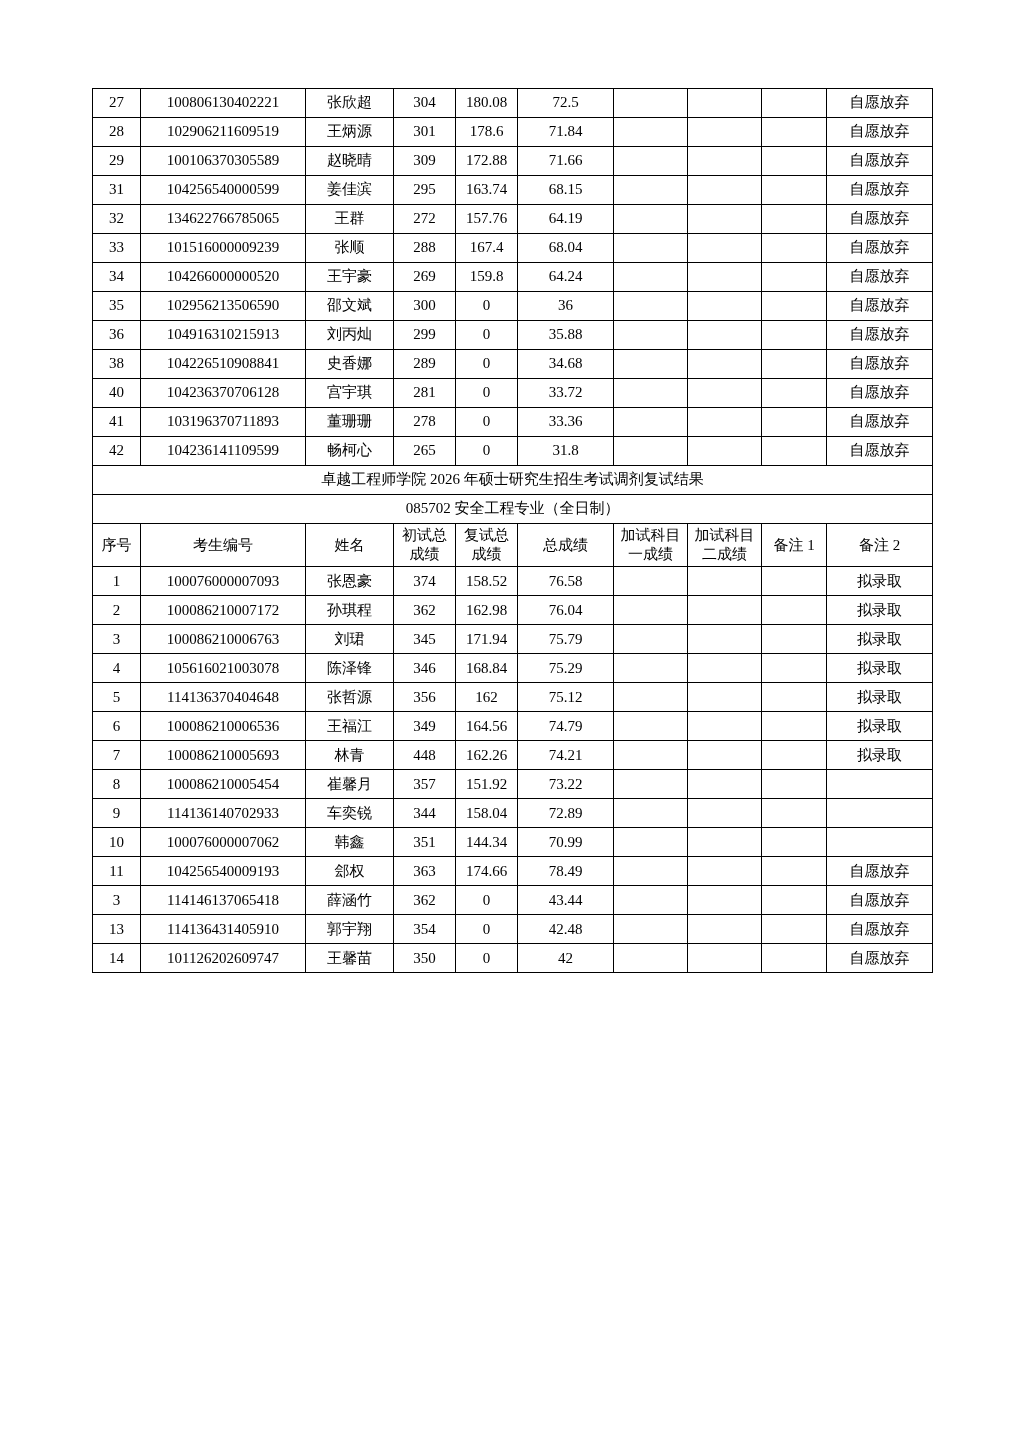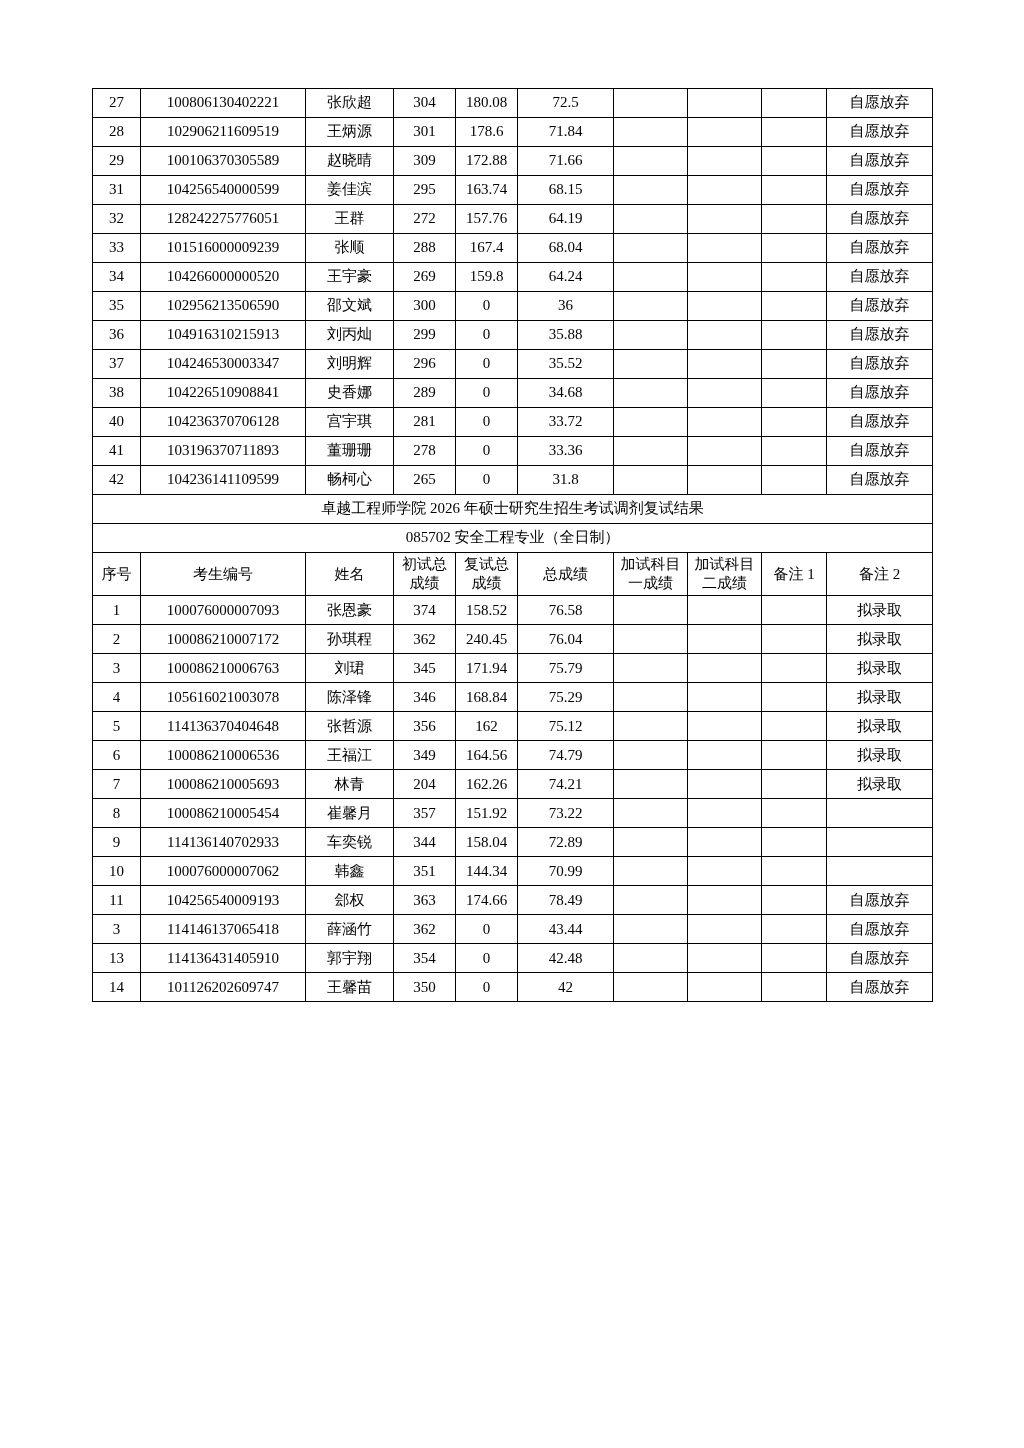--- a/index.html
+++ b/index.html
@@ -134,21 +134,21 @@
           <td class="row-cell">295</td>
           <td class="row-cell">163.74</td>
           <td class="row-cell">68.15</td>
           <td class="row-cell"></td>
           <td class="row-cell"></td>
           <td class="row-cell"></td>
           <td class="row-cell">自愿放弃</td>
         </tr>
         <tr>
           <td class="row-cell">32</td>
-          <td class="row-cell">128242275776051</td>
+          <td class="row-cell">134622766785065</td>
           <td class="row-cell">王群</td>
           <td class="row-cell">272</td>
           <td class="row-cell">157.76</td>
           <td class="row-cell">64.19</td>
           <td class="row-cell"></td>
           <td class="row-cell"></td>
           <td class="row-cell"></td>
           <td class="row-cell">自愿放弃</td>
         </tr>
         <tr>
@@ -187,32 +187,20 @@
           <td class="row-cell"></td>
           <td class="row-cell">自愿放弃</td>
         </tr>
         <tr>
           <td class="row-cell">36</td>
           <td class="row-cell">104916310215913</td>
           <td class="row-cell">刘丙灿</td>
           <td class="row-cell">299</td>
           <td class="row-cell">0</td>
           <td class="row-cell">35.88</td>
-          <td class="row-cell"></td>
-          <td class="row-cell"></td>
-          <td class="row-cell"></td>
-          <td class="row-cell">自愿放弃</td>
-        </tr>
-        <tr>
-          <td class="row-cell">37</td>
-          <td class="row-cell">104246530003347</td>
-          <td class="row-cell">刘明辉</td>
-          <td class="row-cell">296</td>
-          <td class="row-cell">0</td>
-          <td class="row-cell">35.52</td>
           <td class="row-cell"></td>
           <td class="row-cell"></td>
           <td class="row-cell"></td>
           <td class="row-cell">自愿放弃</td>
         </tr>
         <tr>
           <td class="row-cell">38</td>
           <td class="row-cell">104226510908841</td>
           <td class="row-cell">史香娜</td>
           <td class="row-cell">289</td>
@@ -293,21 +281,21 @@
           <td class="row-cell"></td>
           <td class="row-cell"></td>
           <td class="row-cell"></td>
           <td class="row-cell">拟录取</td>
         </tr>
         <tr>
           <td class="row-cell">2</td>
           <td class="row-cell">100086210007172</td>
           <td class="row-cell">孙琪程</td>
           <td class="row-cell">362</td>
-          <td class="row-cell">240.45</td>
+          <td class="row-cell">162.98</td>
           <td class="row-cell">76.04</td>
           <td class="row-cell"></td>
           <td class="row-cell"></td>
           <td class="row-cell"></td>
           <td class="row-cell">拟录取</td>
         </tr>
         <tr>
           <td class="row-cell">3</td>
           <td class="row-cell">100086210006763</td>
           <td class="row-cell">刘珺</td>
@@ -352,21 +340,21 @@
           <td class="row-cell">74.79</td>
           <td class="row-cell"></td>
           <td class="row-cell"></td>
           <td class="row-cell"></td>
           <td class="row-cell">拟录取</td>
         </tr>
         <tr>
           <td class="row-cell">7</td>
           <td class="row-cell">100086210005693</td>
           <td class="row-cell">林青</td>
-          <td class="row-cell">204</td>
+          <td class="row-cell">448</td>
           <td class="row-cell">162.26</td>
           <td class="row-cell">74.21</td>
           <td class="row-cell"></td>
           <td class="row-cell"></td>
           <td class="row-cell"></td>
           <td class="row-cell">拟录取</td>
         </tr>
         <tr>
           <td class="row-cell">8</td>
           <td class="row-cell">100086210005454</td>

